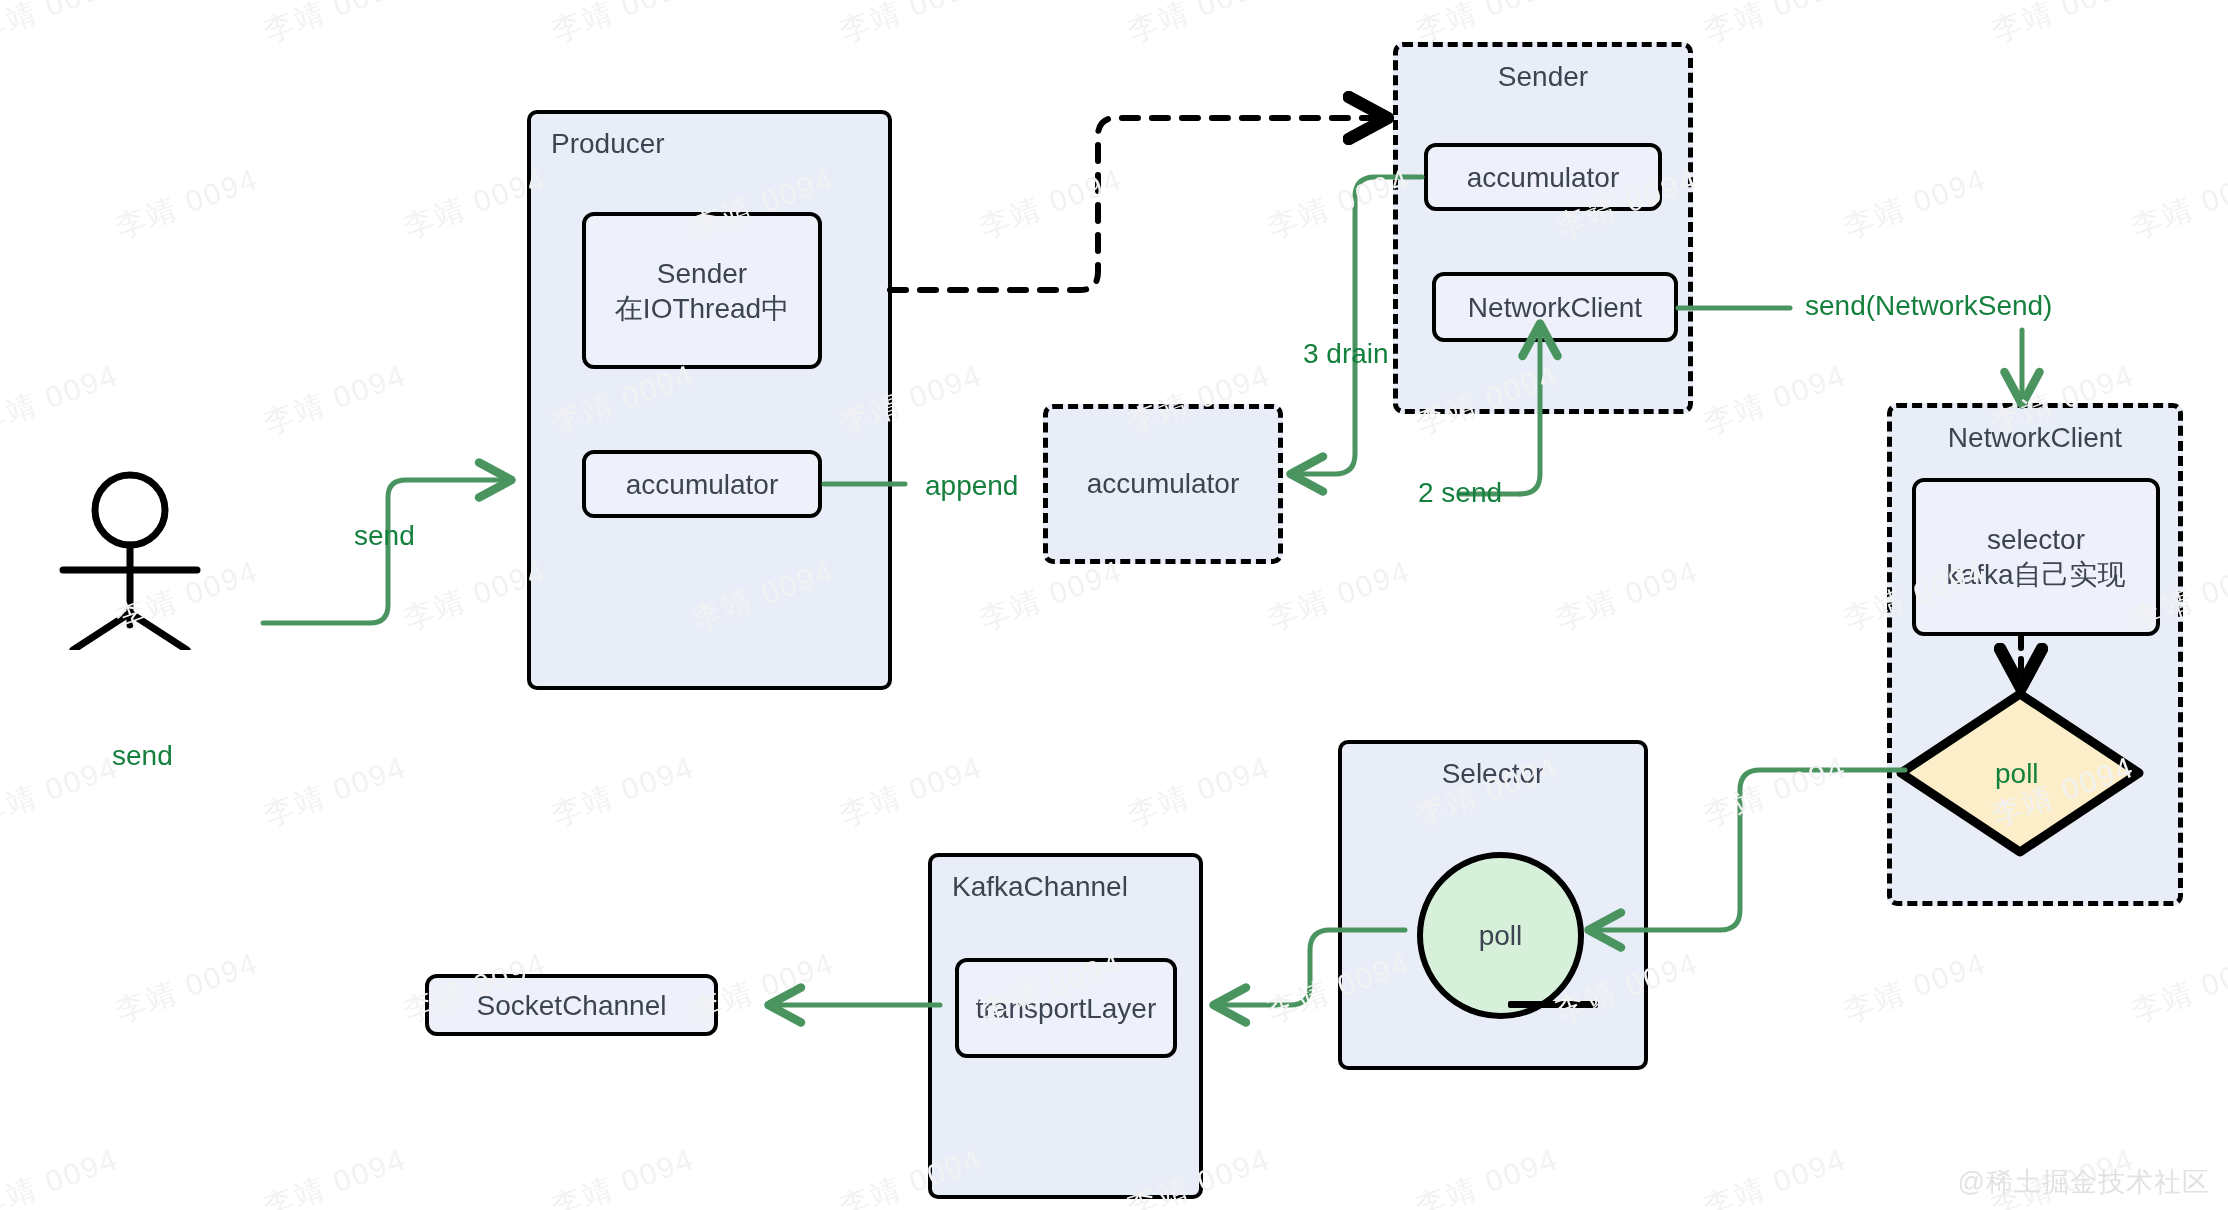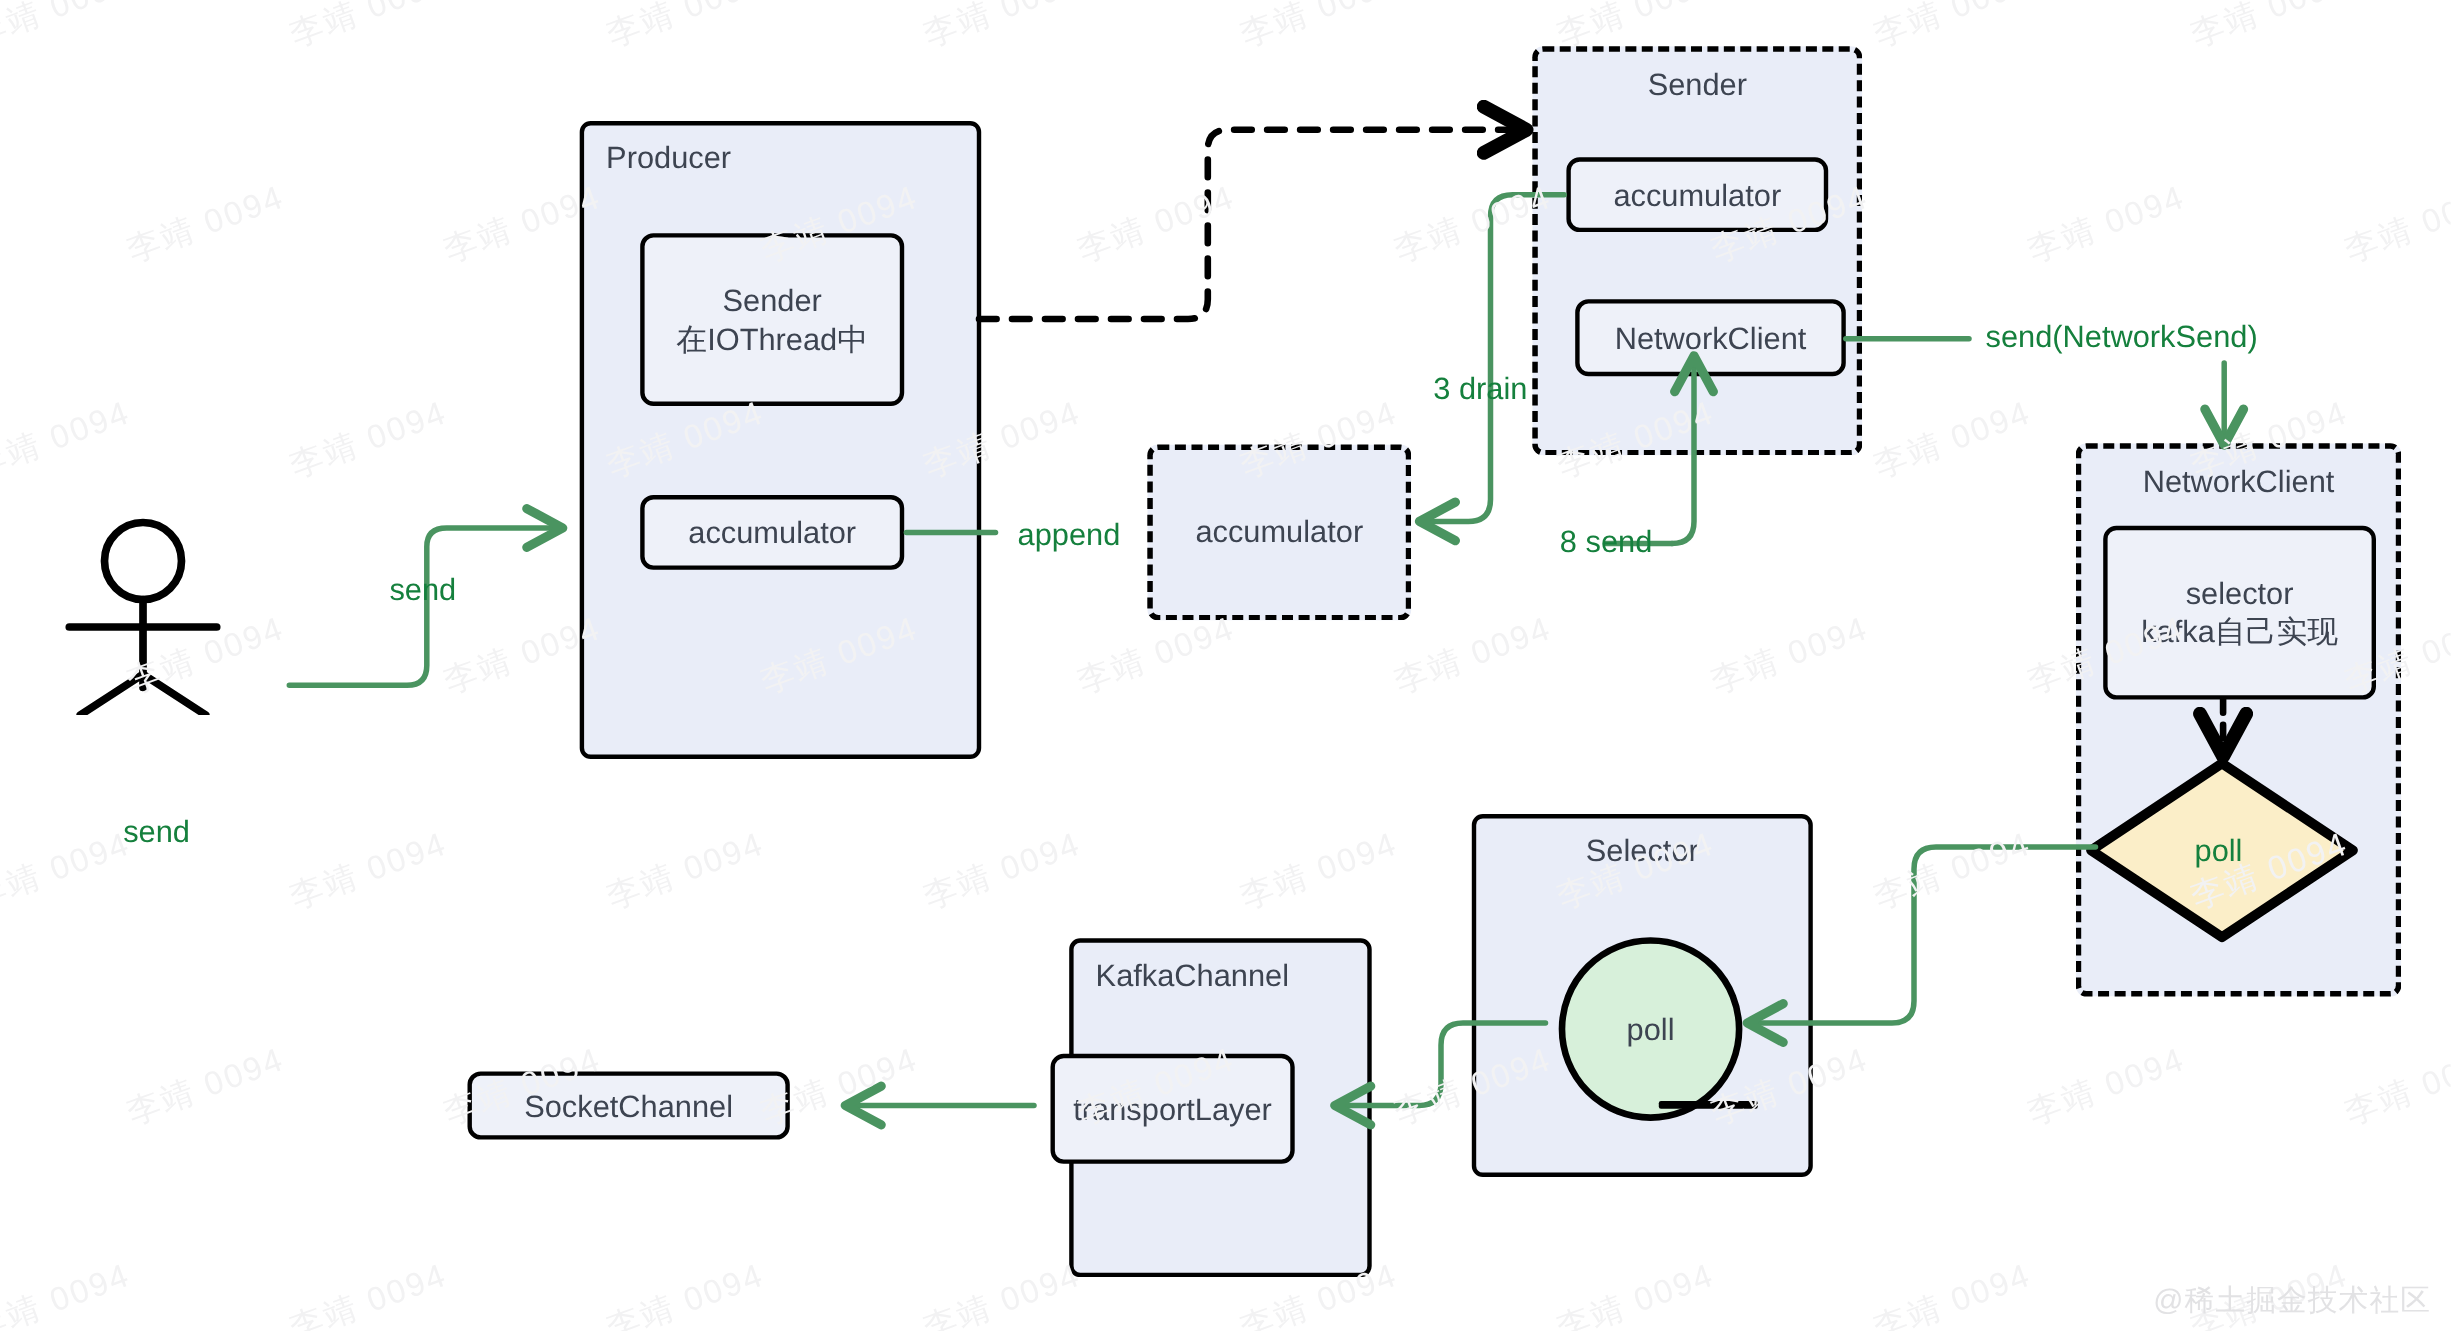--- a/index.html
+++ b/index.html
@@ -124,31 +124,31 @@
     <polygon points="125,6 244,85 125,164 6,85" fill="#fbeec8" stroke="#000" stroke-width="9" stroke-linejoin="round"></polygon>
   </svg>
   <div class="lbl" style="left:1995px;top:758px;">poll</div>
 
   <div class="node grp" style="left:1338px;top:740px;width:310px;height:330px;">
     <div class="grp-title">Selector</div>
   </div>
   <div class="circ" style="left:1417px;top:852px;width:155px;height:155px;">poll</div>
   <div class="circ-tail" style="left:1508px;top:1001px;width:90px;"></div>
 
-  <div class="node grp" style="left:972px;top:853px;width:275px;height:308px;">
+  <div class="node grp" style="left:928px;top:853px;width:275px;height:346px;">
     <div class="grp-title left">KafkaChannel</div>
   </div>
   <div class="inner" style="left:955px;top:958px;width:222px;height:100px;">transportLayer</div>
 
   <div class="inner" style="left:425px;top:974px;width:293px;height:62px;">SocketChannel</div>
 
   <div class="lbl" style="left:354px;top:520px;">send</div>
   <div class="lbl" style="left:925px;top:470px;">append</div>
   <div class="lbl" style="left:1303px;top:338px;">3 drain</div>
-  <div class="lbl" style="left:1418px;top:477px;">8 send</div>
+  <div class="lbl" style="left:1418px;top:477px;">2 send</div>
   <div class="lbl" style="left:1805px;top:290px;">send(NetworkSend)</div>
 
   <div class="wm-layer">
       <div class="wm" style="left: -30px; top: 14px;">李靖 0094</div>
       <div class="wm" style="left: 258px; top: 14px;">李靖 0094</div>
       <div class="wm" style="left: 546px; top: 14px;">李靖 0094</div>
       <div class="wm" style="left: 834px; top: 14px;">李靖 0094</div>
       <div class="wm" style="left: 1122px; top: 14px;">李靖 0094</div>
       <div class="wm" style="left: 1410px; top: 14px;">李靖 0094</div>
       <div class="wm" style="left: 1698px; top: 14px;">李靖 0094</div>

